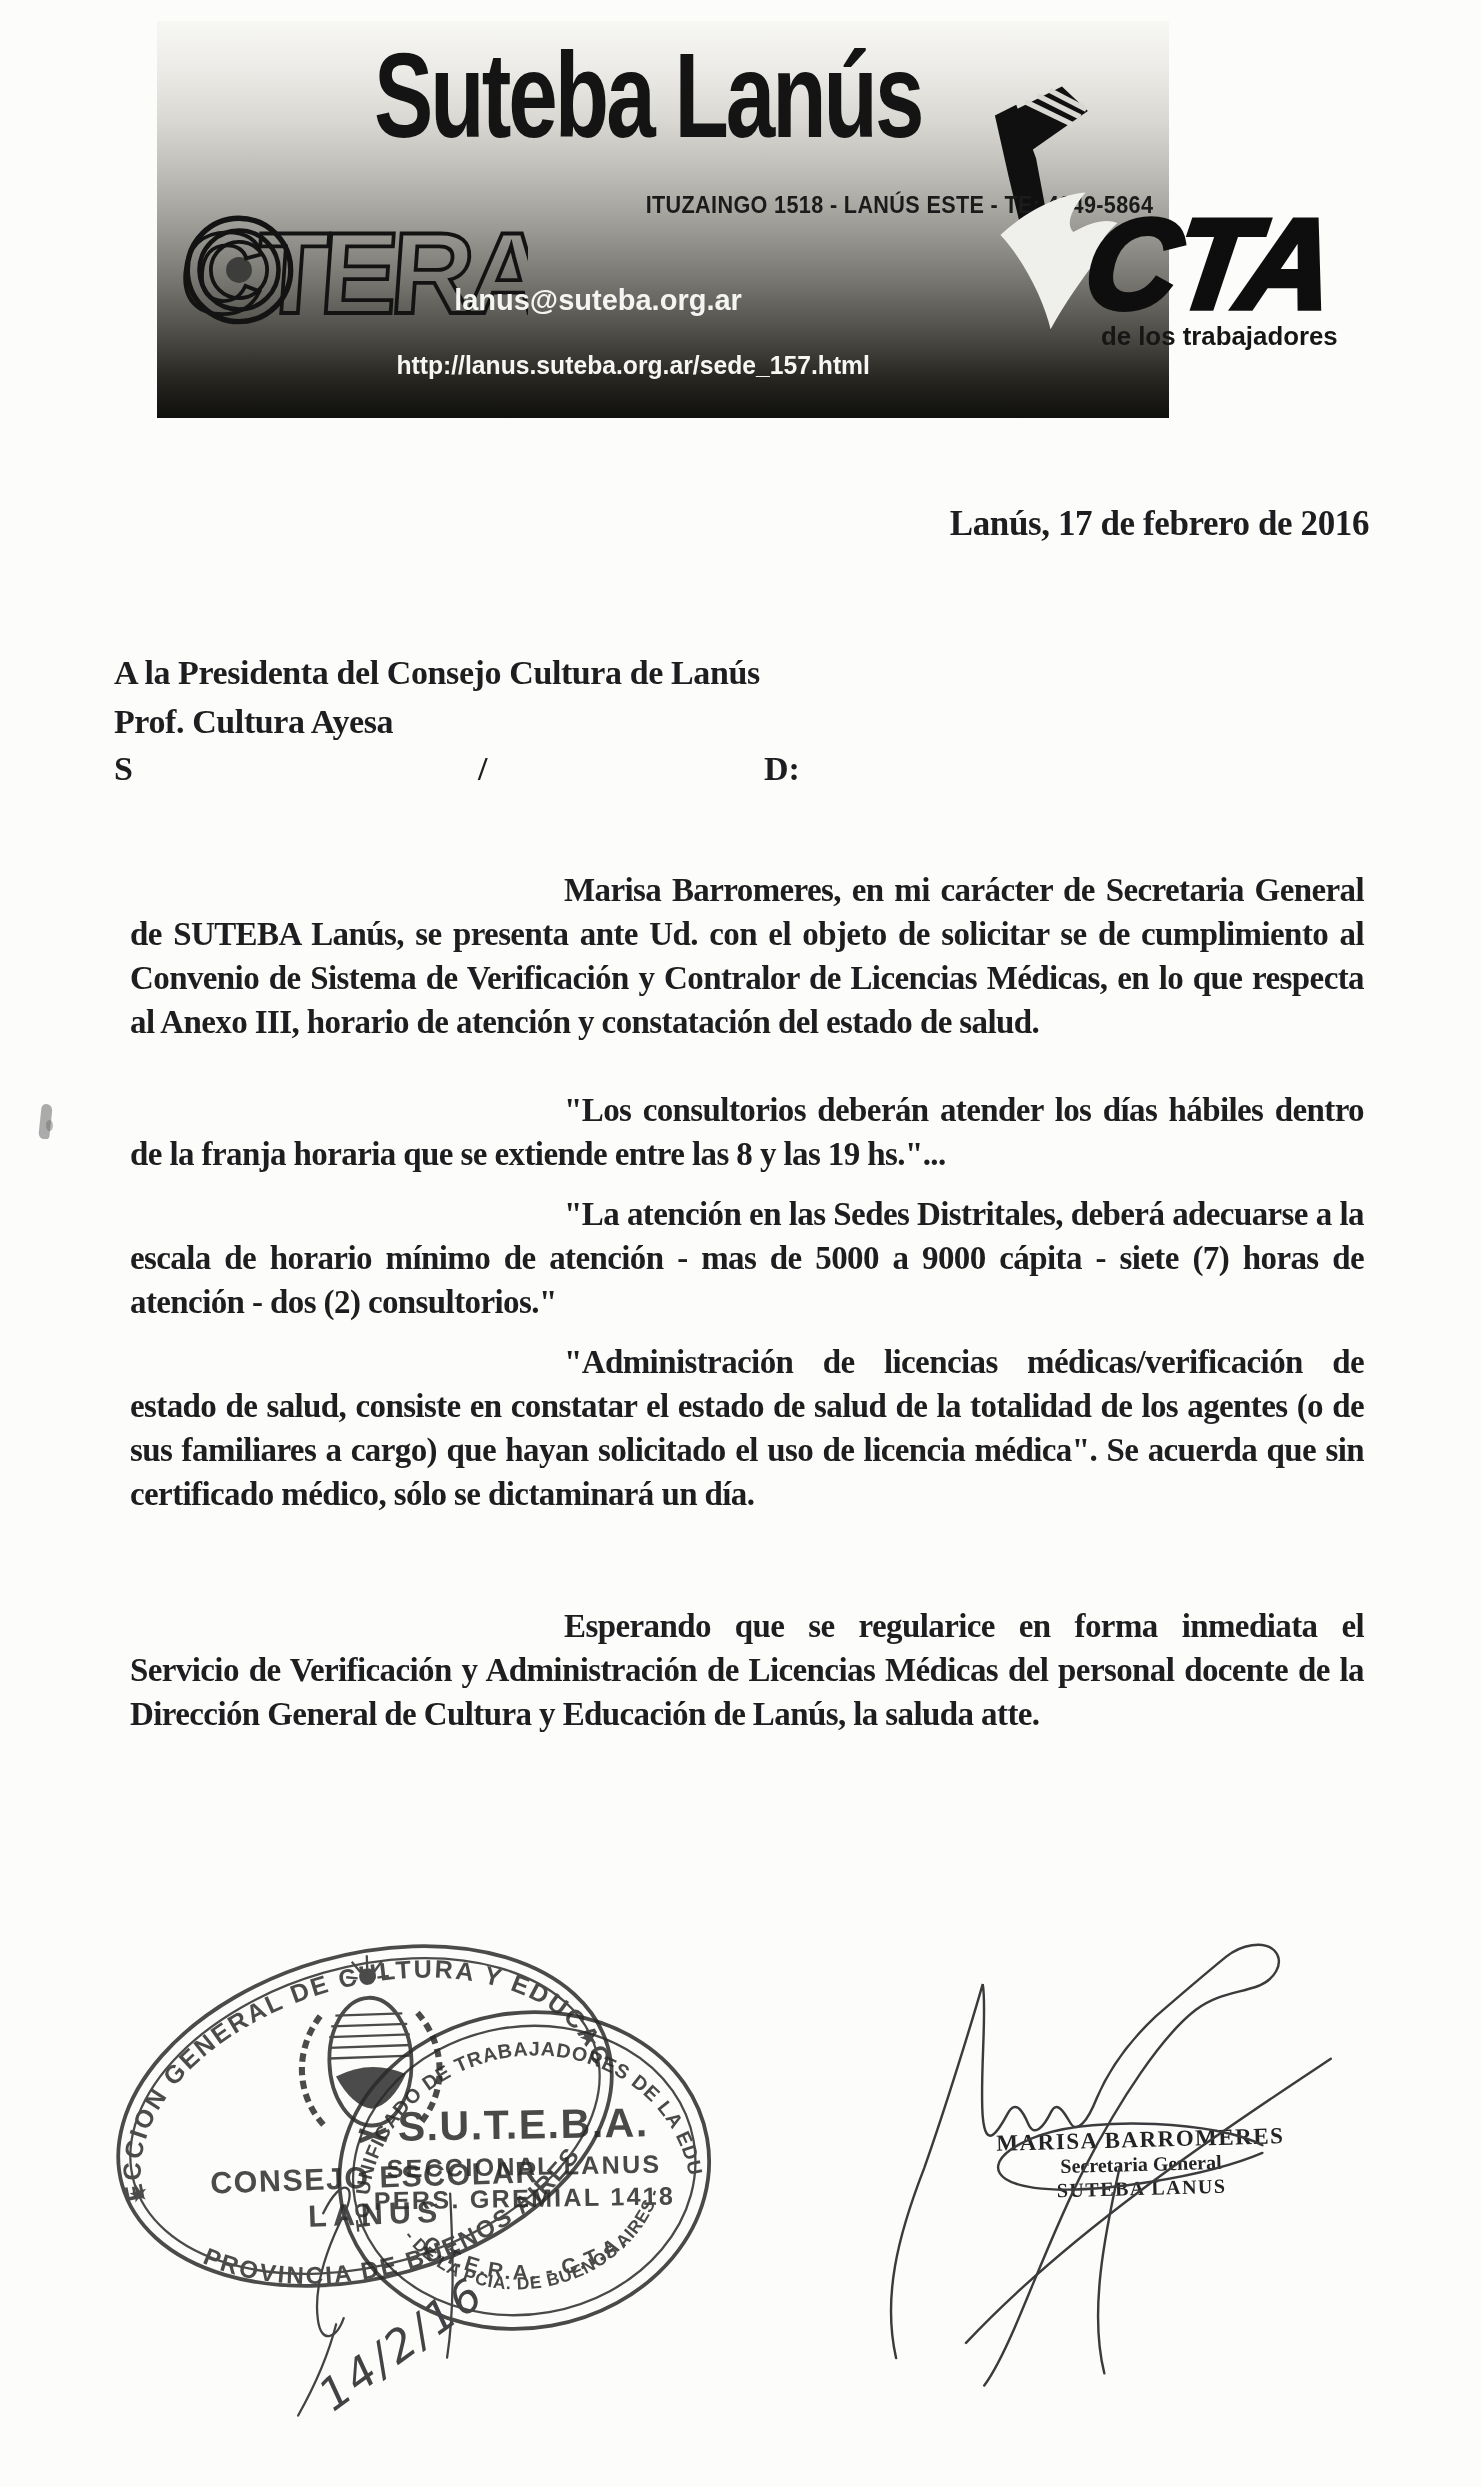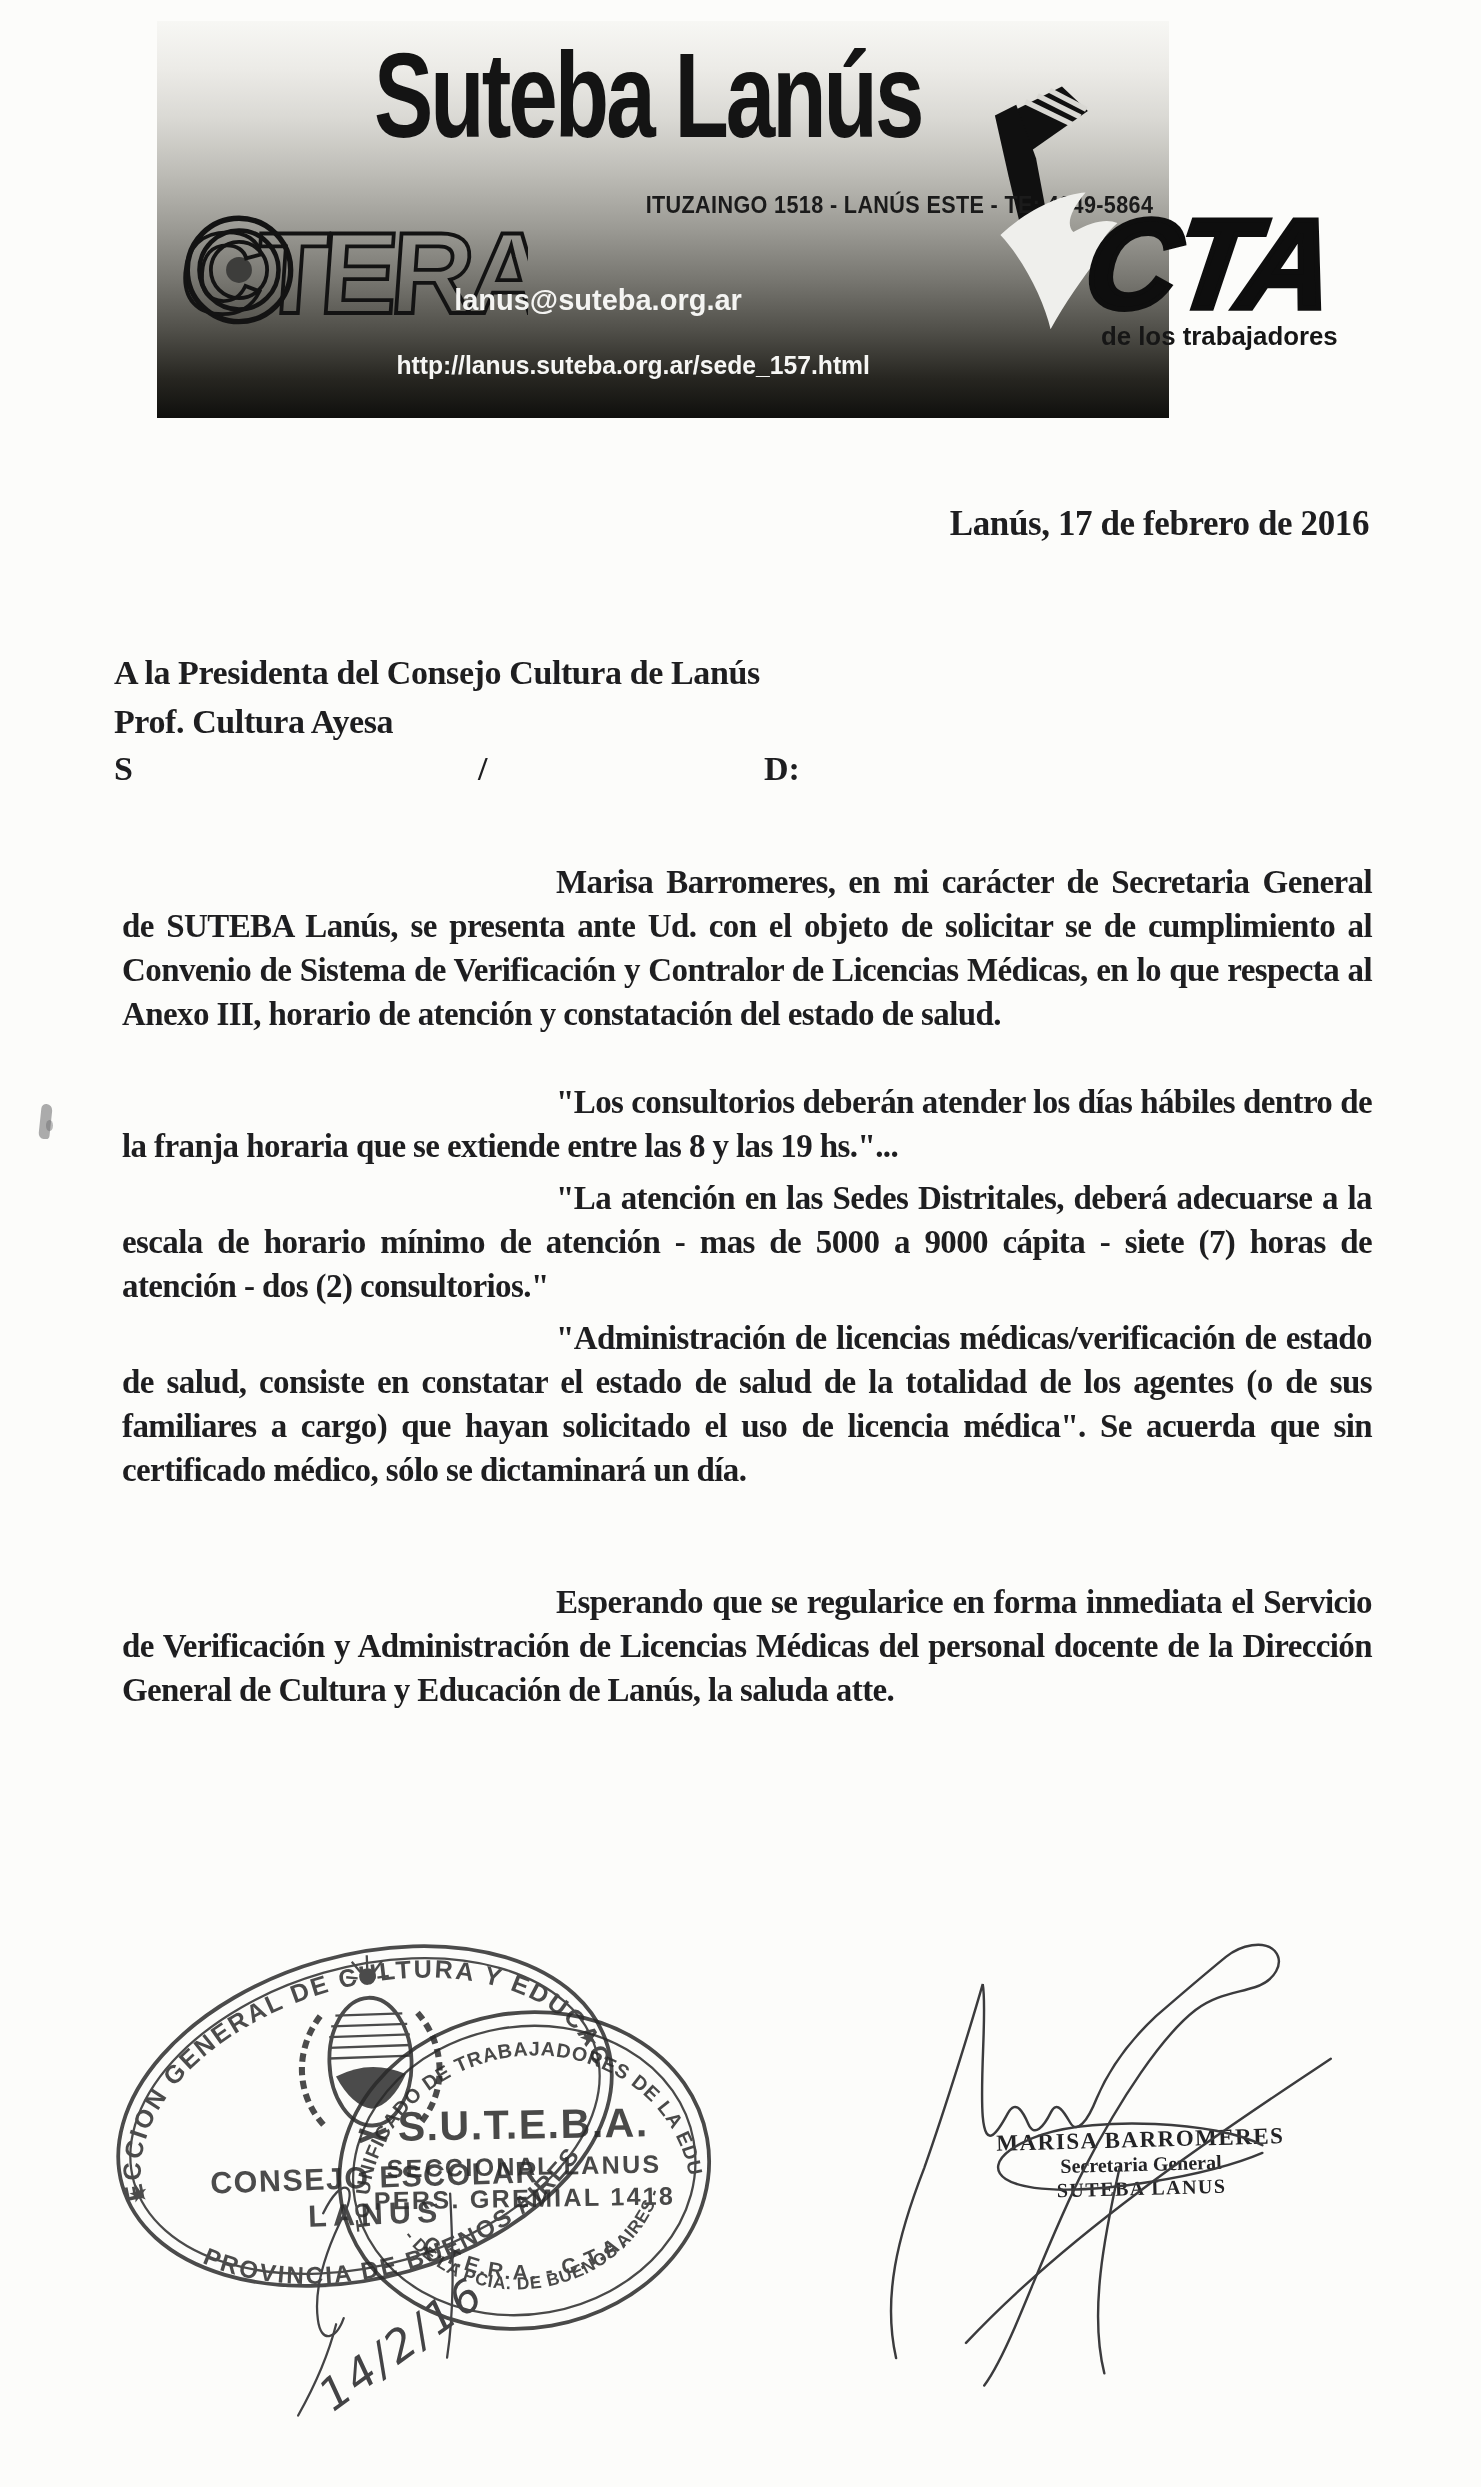--- a/index.html
+++ b/index.html
@@ -51,21 +51,21 @@
     font-size:34px;font-weight:600;
   }
   .sd-row .s{position:absolute;left:0;}
   .sd-row .slash{position:absolute;left:364px;}
   .sd-row .d{position:absolute;left:650px;}
   .body-text{
     position:absolute;left:114px;top:852px;width:1266px;
     font-size:33px;line-height:44px;font-weight:600;letter-spacing:-0.6px;
     text-align:justify;
   }
-  .body-text p{margin:8px;text-indent:434px;text-align-last:left;}
+  .body-text p{margin:16px;text-indent:434px;text-align-last:left;}
   .body-text p.gap-after{margin-bottom:44px;}
   .body-text p.gap-before{margin-top:88px;}
   
   .stamp{opacity:.85;}
   .oval-stamp{position:absolute;left:76px;top:1918px;transform:rotate(-16deg);}
   .round-stamp{position:absolute;left:326px;top:1994px;transform:rotate(-10deg);}
   .signature{position:absolute;left:852px;top:1902px;}
   .name-stamp{
     position:absolute;left:989px;top:2127px;width:304px;text-align:center;
     transform:rotate(-1.5deg);color:#242426;

